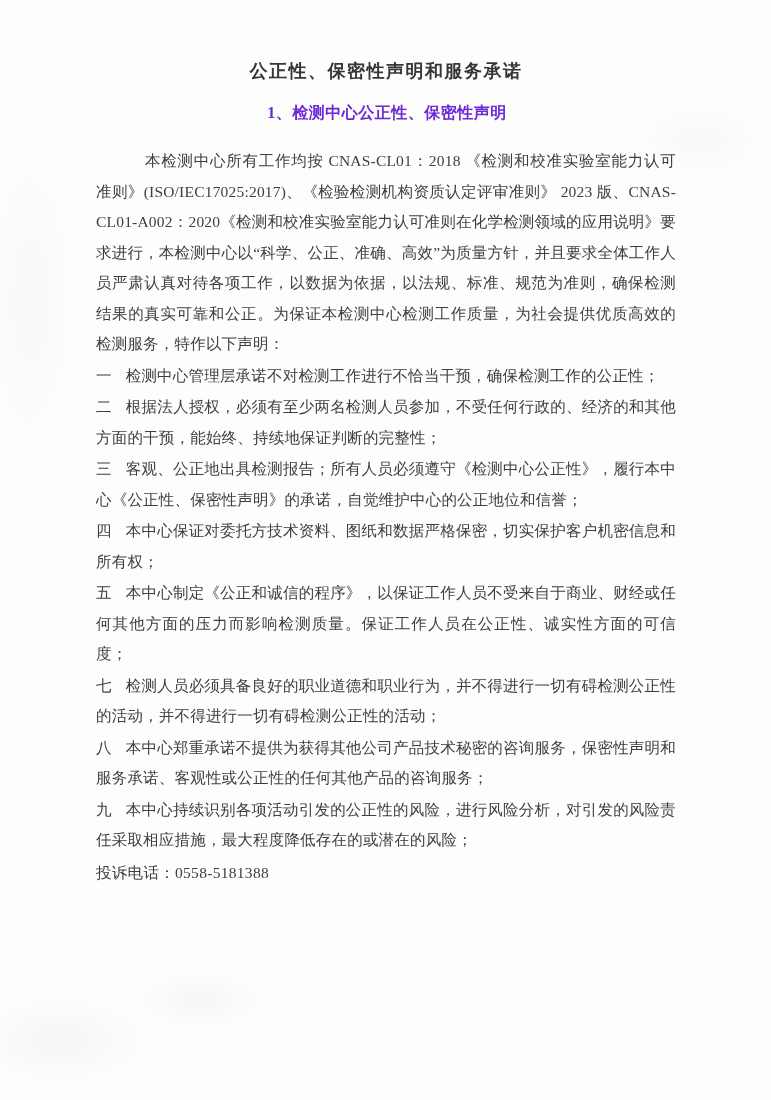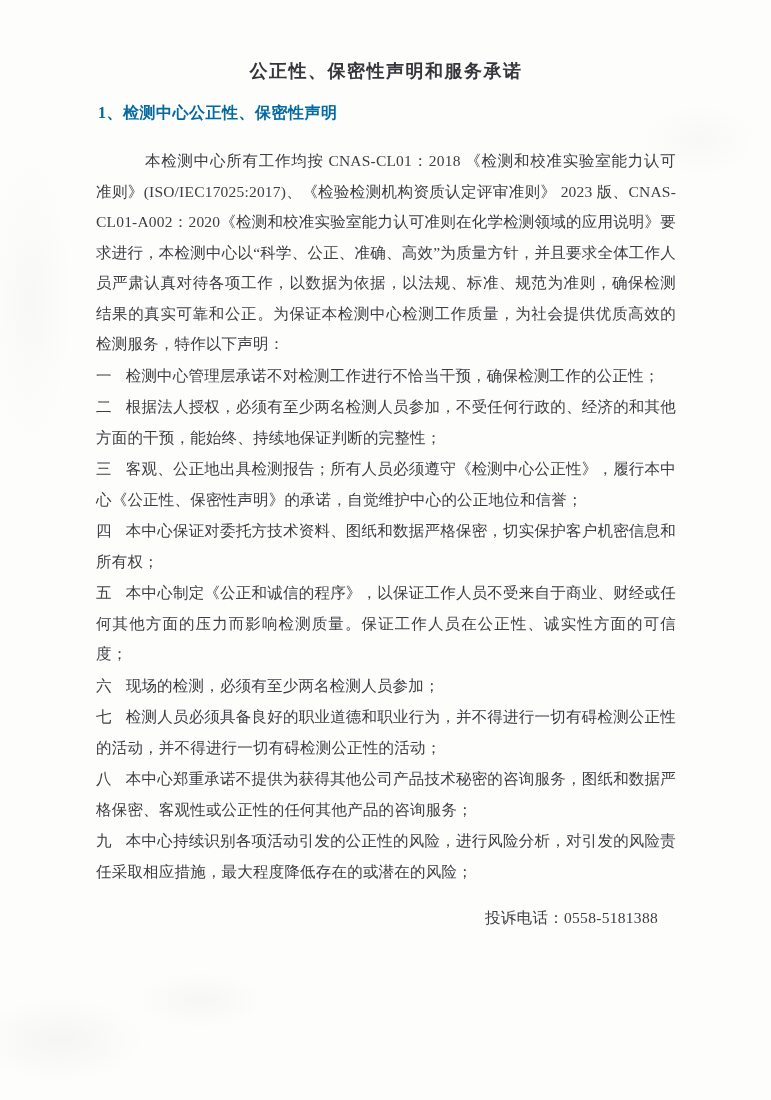--- a/index.html
+++ b/index.html
@@ -41,21 +41,22 @@
     letter-spacing: 1.5px;
     color: #35353b;
     line-height: 32px;
   }
   .section-heading {
     margin: 13px 0 0 2px;
     font-size: 16px;
     font-weight: bold;
     letter-spacing: 0.5px;
     line-height: 26px;
-    color: #0369a1;
+    color: #6d28d9;
+    text-align: center;
   }
   .intro {
     margin: 20px 0 0 0;
     font-size: 15.5px;
     line-height: 30.5px;
     letter-spacing: 0.2px;
     text-align: justify;
     text-indent: 49px;
   }
   .statement-list {
@@ -64,25 +65,24 @@
     margin: 1px 0 0 0;
     font-size: 15.5px;
     line-height: 30.5px;
     letter-spacing: 0.2px;
     text-align: justify;
   }
   .item .marker {
     margin-right: 14px;
   }
   .phone-line {
-    margin: 16px 18px 0 0;
+    margin: 2px 18px 0 0;
     font-size: 15.5px;
     line-height: 30.5px;
     letter-spacing: 0.3px;
-    text-align: right;
   }
 </style>
 </head>
 <body>
 
 <div class="page">
   <div class="scan-noise"></div>
 
   <div class="content">
 
@@ -107,30 +107,27 @@
       </p>
 
       <p class="item">
         <span class="marker">四</span><span>本中心保证对委托方技术资料、图纸和数据严格保密，切实保护客户机密信息和所有权；</span>
       </p>
 
       <p class="item">
         <span class="marker">五</span><span>本中心制定《公正和诚信的程序》，以保证工作人员不受来自于商业、财经或任何其他方面的压力而影响检测质量。保证工作人员在公正性、诚实性方面的可信度；</span>
       </p>
 
-      <p class="item">
-        <span class="marker">六</span><span>现场的检测，必须有至少两名检测人员参加；</span>
-      </p>
 
       <p class="item">
         <span class="marker">七</span><span>检测人员必须具备良好的职业道德和职业行为，并不得进行一切有碍检测公正性的活动，并不得进行一切有碍检测公正性的活动；</span>
       </p>
 
       <p class="item">
-        <span class="marker">八</span><span>本中心郑重承诺不提供为获得其他公司产品技术秘密的咨询服务，图纸和数据严格保密、客观性或公正性的任何其他产品的咨询服务；</span>
+        <span class="marker">八</span><span>本中心郑重承诺不提供为获得其他公司产品技术秘密的咨询服务，保密性声明和服务承诺、客观性或公正性的任何其他产品的咨询服务；</span>
       </p>
 
       <p class="item">
         <span class="marker">九</span><span>本中心持续识别各项活动引发的公正性的风险，进行风险分析，对引发的风险责任采取相应措施，最大程度降低存在的或潜在的风险；</span>
       </p>
 
 
 
     </div>
 

